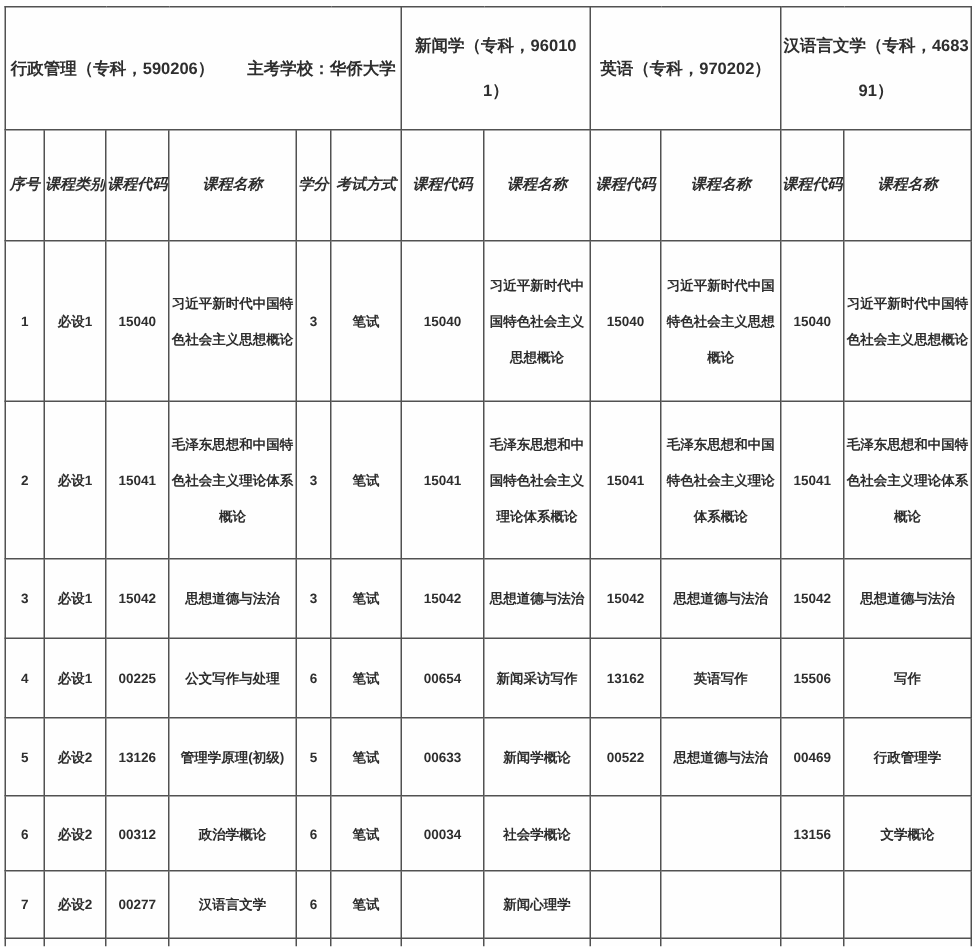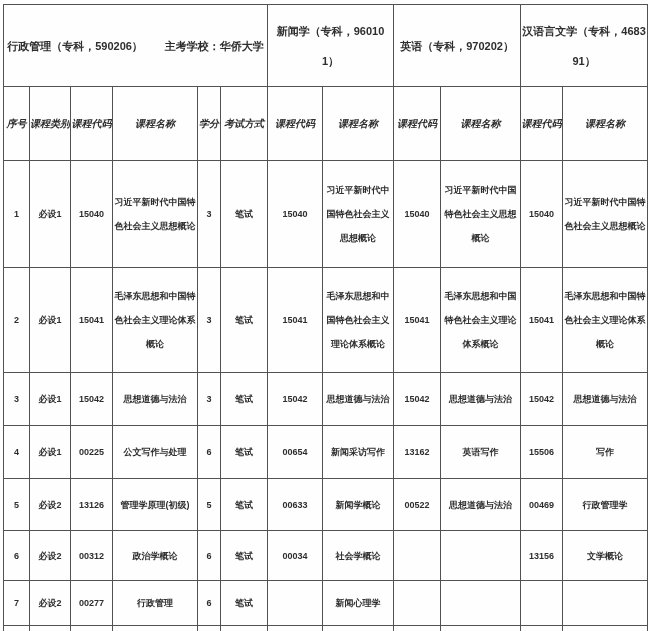--- a/index.html
+++ b/index.html
@@ -172,21 +172,21 @@
           <td class="data-cell">社会学概论</td>
           <td class="data-cell"></td>
           <td class="data-cell"></td>
           <td class="data-cell">13156</td>
           <td class="data-cell">文学概论</td>
         </tr>
         <tr style="height: 45px;">
           <td class="data-cell">7</td>
           <td class="data-cell">必设2</td>
           <td class="data-cell">00277</td>
-          <td class="data-cell">行政管理</td>
+          <td class="data-cell">汉语言文学</td>
           <td class="data-cell">6</td>
           <td class="data-cell">笔试</td>
           <td class="data-cell"></td>
           <td class="data-cell">新闻心理学</td>
           <td class="data-cell"></td>
           <td class="data-cell"></td>
           <td class="data-cell"></td>
           <td class="data-cell"></td>
         </tr>
         <tr style="height: 40px;">

